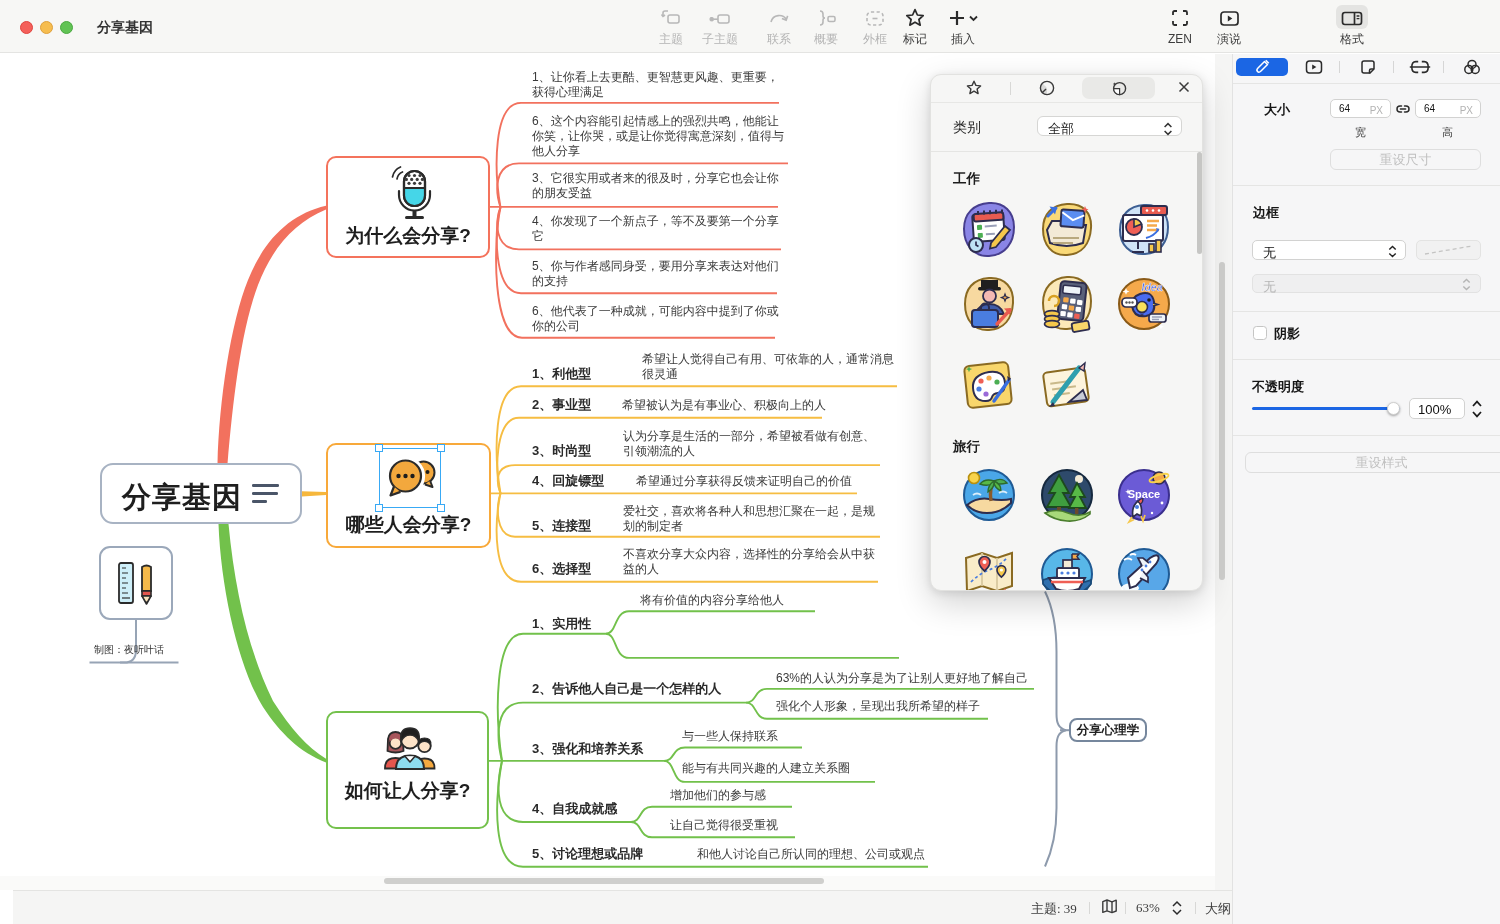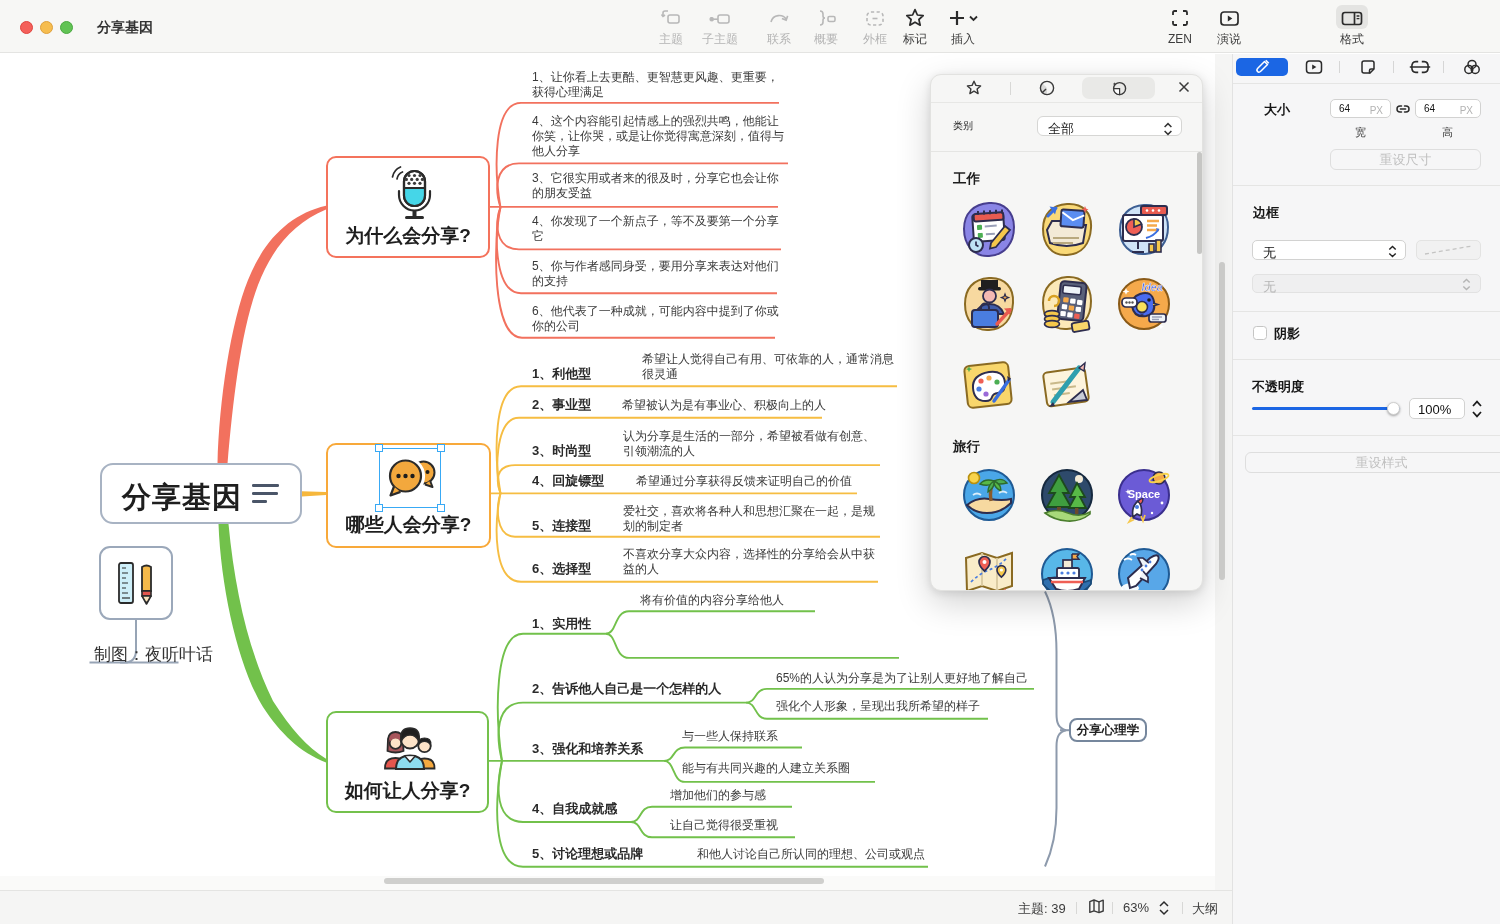--- a/index.html
+++ b/index.html
@@ -30,43 +30,43 @@
   svg.map { position:absolute; left:0; top:0; width:1232px; height:890px; z-index:1; }
   .node { position:absolute; background:#fff; z-index:2; }
   .node-main { left:100px; top:463px; width:202px; height:61px; border:2px solid #a8b3c3; border-radius:13px; }
   .node-main .txt { position:absolute; left:20px; top:13px; font-size:29px; font-weight:700; color:#1e1e1e; letter-spacing:1px; }
   .notes-ic { position:absolute; left:150px; top:19px; width:28px; height:19px; }
   .notes-ic i { position:absolute; left:0; height:2.6px; background:#4a5568; border-radius:1.3px; }
   .branch { border-radius:10px; text-align:center; }
   .branch .bt { position:absolute; left:0; width:100%; font-size:19px; font-weight:700; color:#1e1e1e; }
   .node-why { left:326px; top:156px; width:164px; height:102px; border:2px solid #f4735c; }
   .node-who { left:326px; top:443px; width:165px; height:105px; border:2px solid #f8a93a; }
-  .node-how { left:326px; top:711px; width:163px; height:102px; border:2px solid #74c14c; }
+  .node-how { left:326px; top:711px; width:163px; height:118px; border:2px solid #74c14c; }
   .node-float { left:99px; top:546px; width:74px; height:74px; border:2px solid #9ba8ba; border-radius:11px; }
   .node-summary { left:1069px; top:718px; width:78px; height:24px; border:2px solid #76879d; border-radius:8px; text-align:center; }
   .node-summary .st { font-size:12.5px; font-weight:700; color:#222; line-height:20px; }
-  .cap { position:absolute; left:94px; top:643px; font-size:17px; color:#333; z-index:2; }
+  .cap { position:absolute; left:94px; top:643px; font-size:10px; color:#333; z-index:2; }
 
   .t { position:absolute; font-size:12px; line-height:15.3px; color:#3a3a3a; white-space:pre-line; z-index:2; }
   .lbl { position:absolute; font-size:13px; font-weight:700; color:#2b2b2b; white-space:nowrap; z-index:2; }
 
   .selframe { position:absolute; left:377px; top:446px; width:62px; height:60px; border:1.5px solid #38a9f5; z-index:3; }
   .hdl { position:absolute; width:8px; height:8px; background:#fff; border:1.5px solid #38a9f5; }
   .hdl.tl { left:-5px; top:-5px; } .hdl.tr { right:-5px; top:-5px; }
   .hdl.bl { left:-5px; bottom:-5px; } .hdl.br { right:-5px; bottom:-5px; }
 
   
   .spanel { position:absolute; left:930px; top:74px; width:273px; height:517px; background:#f6f6f5; border:1px solid #e2e2e0; border-radius:11px; box-shadow:0 12px 34px rgba(0,0,0,.18), 0 2px 8px rgba(0,0,0,.10); z-index:10; overflow:hidden; }
   .spanel .hdr { position:relative; height:27px; }
   .sp-tabsel { position:absolute; left:151px; top:2px; width:73px; height:22px; background:#e9e9e7; border-radius:7px; }
   .sp-div { position:absolute; left:79px; top:7px; width:1px; height:13px; background:#d8d8d6; }
   .sp-hdrline { position:absolute; left:0; top:27px; width:273px; height:1px; background:#e7e7e5; }
   .sp-ic { position:absolute; top:4px; }
   .sp-catrow { position:absolute; left:0; top:27px; width:273px; height:49px; }
-  .sp-cat { position:absolute; left:22px; top:17px; font-size:10px; color:#1f1f1f; }
+  .sp-cat { position:absolute; left:22px; top:17px; font-size:14px; color:#1f1f1f; }
   .sp-select { position:absolute; left:106px; top:14px; width:145px; height:20px; background:#fff; border:1px solid #d6d6d4; border-radius:6px; }
   .sp-select .v { position:absolute; left:10px; top:2.5px; font-size:13px; color:#1d1d1d; }
   .sp-secline { position:absolute; left:0; top:76px; width:273px; height:1px; background:#e5e5e3; }
   .sp-sec { position:absolute; left:22px; font-size:13.5px; font-weight:700; color:#1d1d1d; }
   .stk { position:absolute; width:56px; height:60px; }
   .sp-scroll { position:absolute; left:266px; top:77px; width:5px; height:102px; background:#c6c6c4; border-radius:2.5px; }
 
   
   .fpanel { position:absolute; left:1232px; top:54px; width:268px; height:870px; background:#f6f6f7; border-left:1px solid #e2e2e2; z-index:20; }
   .fp { position:absolute; }
@@ -79,21 +79,21 @@
   .fp-input .px { position:absolute; right:7px; top:4.5px; font-size:10px; color:#b3b3b3; }
   .fp-btn { border:1px solid #dedede; border-radius:6px; text-align:center; font-size:13px; color:#bfbfbf; }
   .fp-sub { font-size:11px; color:#3c3c3c; }
   .fp-sel { background:#fff; border:1px solid #d2d2d1; border-radius:5px; }
   .fp-sel .v { position:absolute; left:10px; top:2.5px; font-size:13px; color:#111; }
   .fp-sel.dis { background:#efeff0; border-color:#e2e2e2; }
   .fp-sel.dis .v { color:#b5b5b5; }
   .fp-check { width:14px; height:14px; background:#fff; border:1px solid #c5c5c4; border-radius:3.5px; }
 
   
-  .statusbar { position:absolute; left:0; top:890px; width:1232px; height:34px; background:#f5f5f4; border-top:1px solid #e4e4e2; z-index:5; }
+  .statusbar { position:absolute; left:13px; top:890px; width:1232px; height:34px; background:#f5f5f4; border-top:1px solid #e4e4e2; z-index:5;font-family:Liberation Serif, serif; }
   .st-item { position:absolute; top:9px; font-size:13px; color:#3c3c3c; }
   .st-div { position:absolute; top:11px; width:1px; height:12px; background:#d8d8d6; }
 </style>
 </head>
 <body>
 
 <div id="app">
 
   <div class="titlebar">
     <span class="traffic t-red"></span>
@@ -344,21 +344,21 @@
     </span>
   </div>
   <span class="cap">制图：夜听叶话</span>
 
   <div class="node node-summary">
     <span class="st">分享心理学</span>
   </div>
 
   <div class="t" style="left:532px;top:69.5px">1、让你看上去更酷、更智慧更风趣、更重要，
 获得心理满足</div>
-  <div class="t" style="left:532px;top:113.5px">4、这个内容能引起情感上的强烈共鸣，他能让
+  <div class="t" style="left:532px;top:113.5px">6、这个内容能引起情感上的强烈共鸣，他能让
 你笑，让你哭，或是让你觉得寓意深刻，值得与
 他人分享</div>
   <div class="t" style="left:532px;top:171px">3、它很实用或者来的很及时，分享它也会让你
 的朋友受益</div>
   <div class="t" style="left:532px;top:214px">4、你发现了一个新点子，等不及要第一个分享
 它</div>
   <div class="t" style="left:532px;top:258.5px">5、你与作者感同身受，要用分享来表达对他们
 的支持</div>
   <div class="t" style="left:532px;top:303.5px">6、他代表了一种成就，可能内容中提到了你或
 你的公司</div>
@@ -376,21 +376,21 @@
   <div class="lbl" style="left:532px;top:516.5px">5、连接型</div>
   <div class="t" style="left:623px;top:503.5px">爱社交，喜欢将各种人和思想汇聚在一起，是规
 划的制定者</div>
   <div class="lbl" style="left:532px;top:559.5px">6、选择型</div>
   <div class="t" style="left:623px;top:547px">不喜欢分享大众内容，选择性的分享给会从中获
 益的人</div>
 
   <div class="lbl" style="left:532px;top:614.5px">1、实用性</div>
   <div class="t" style="left:640px;top:593px">将有价值的内容分享给他人</div>
   <div class="lbl" style="left:532px;top:679.5px">2、告诉他人自己是一个怎样的人</div>
-  <div class="t" style="left:776px;top:670.5px">65%的人认为分享是为了让别人更好地了解自己</div>
+  <div class="t" style="left:776px;top:670.5px">63%的人认为分享是为了让别人更好地了解自己</div>
   <div class="t" style="left:776px;top:699px">强化个人形象，呈现出我所希望的样子</div>
   <div class="lbl" style="left:532px;top:739.5px">3、强化和培养关系</div>
   <div class="t" style="left:682px;top:728.5px">与一些人保持联系</div>
   <div class="t" style="left:682px;top:760.5px">能与有共同兴趣的人建立关系圈</div>
   <div class="lbl" style="left:532px;top:799.5px">4、自我成就感</div>
   <div class="t" style="left:670px;top:787.5px">增加他们的参与感</div>
   <div class="t" style="left:670px;top:817.5px">让自己觉得很受重视</div>
   <div class="lbl" style="left:532px;top:845px">5、讨论理想或品牌</div>
   <div class="t" style="left:697px;top:846.5px">和他人讨论自己所认同的理想、公司或观点</div>
 

